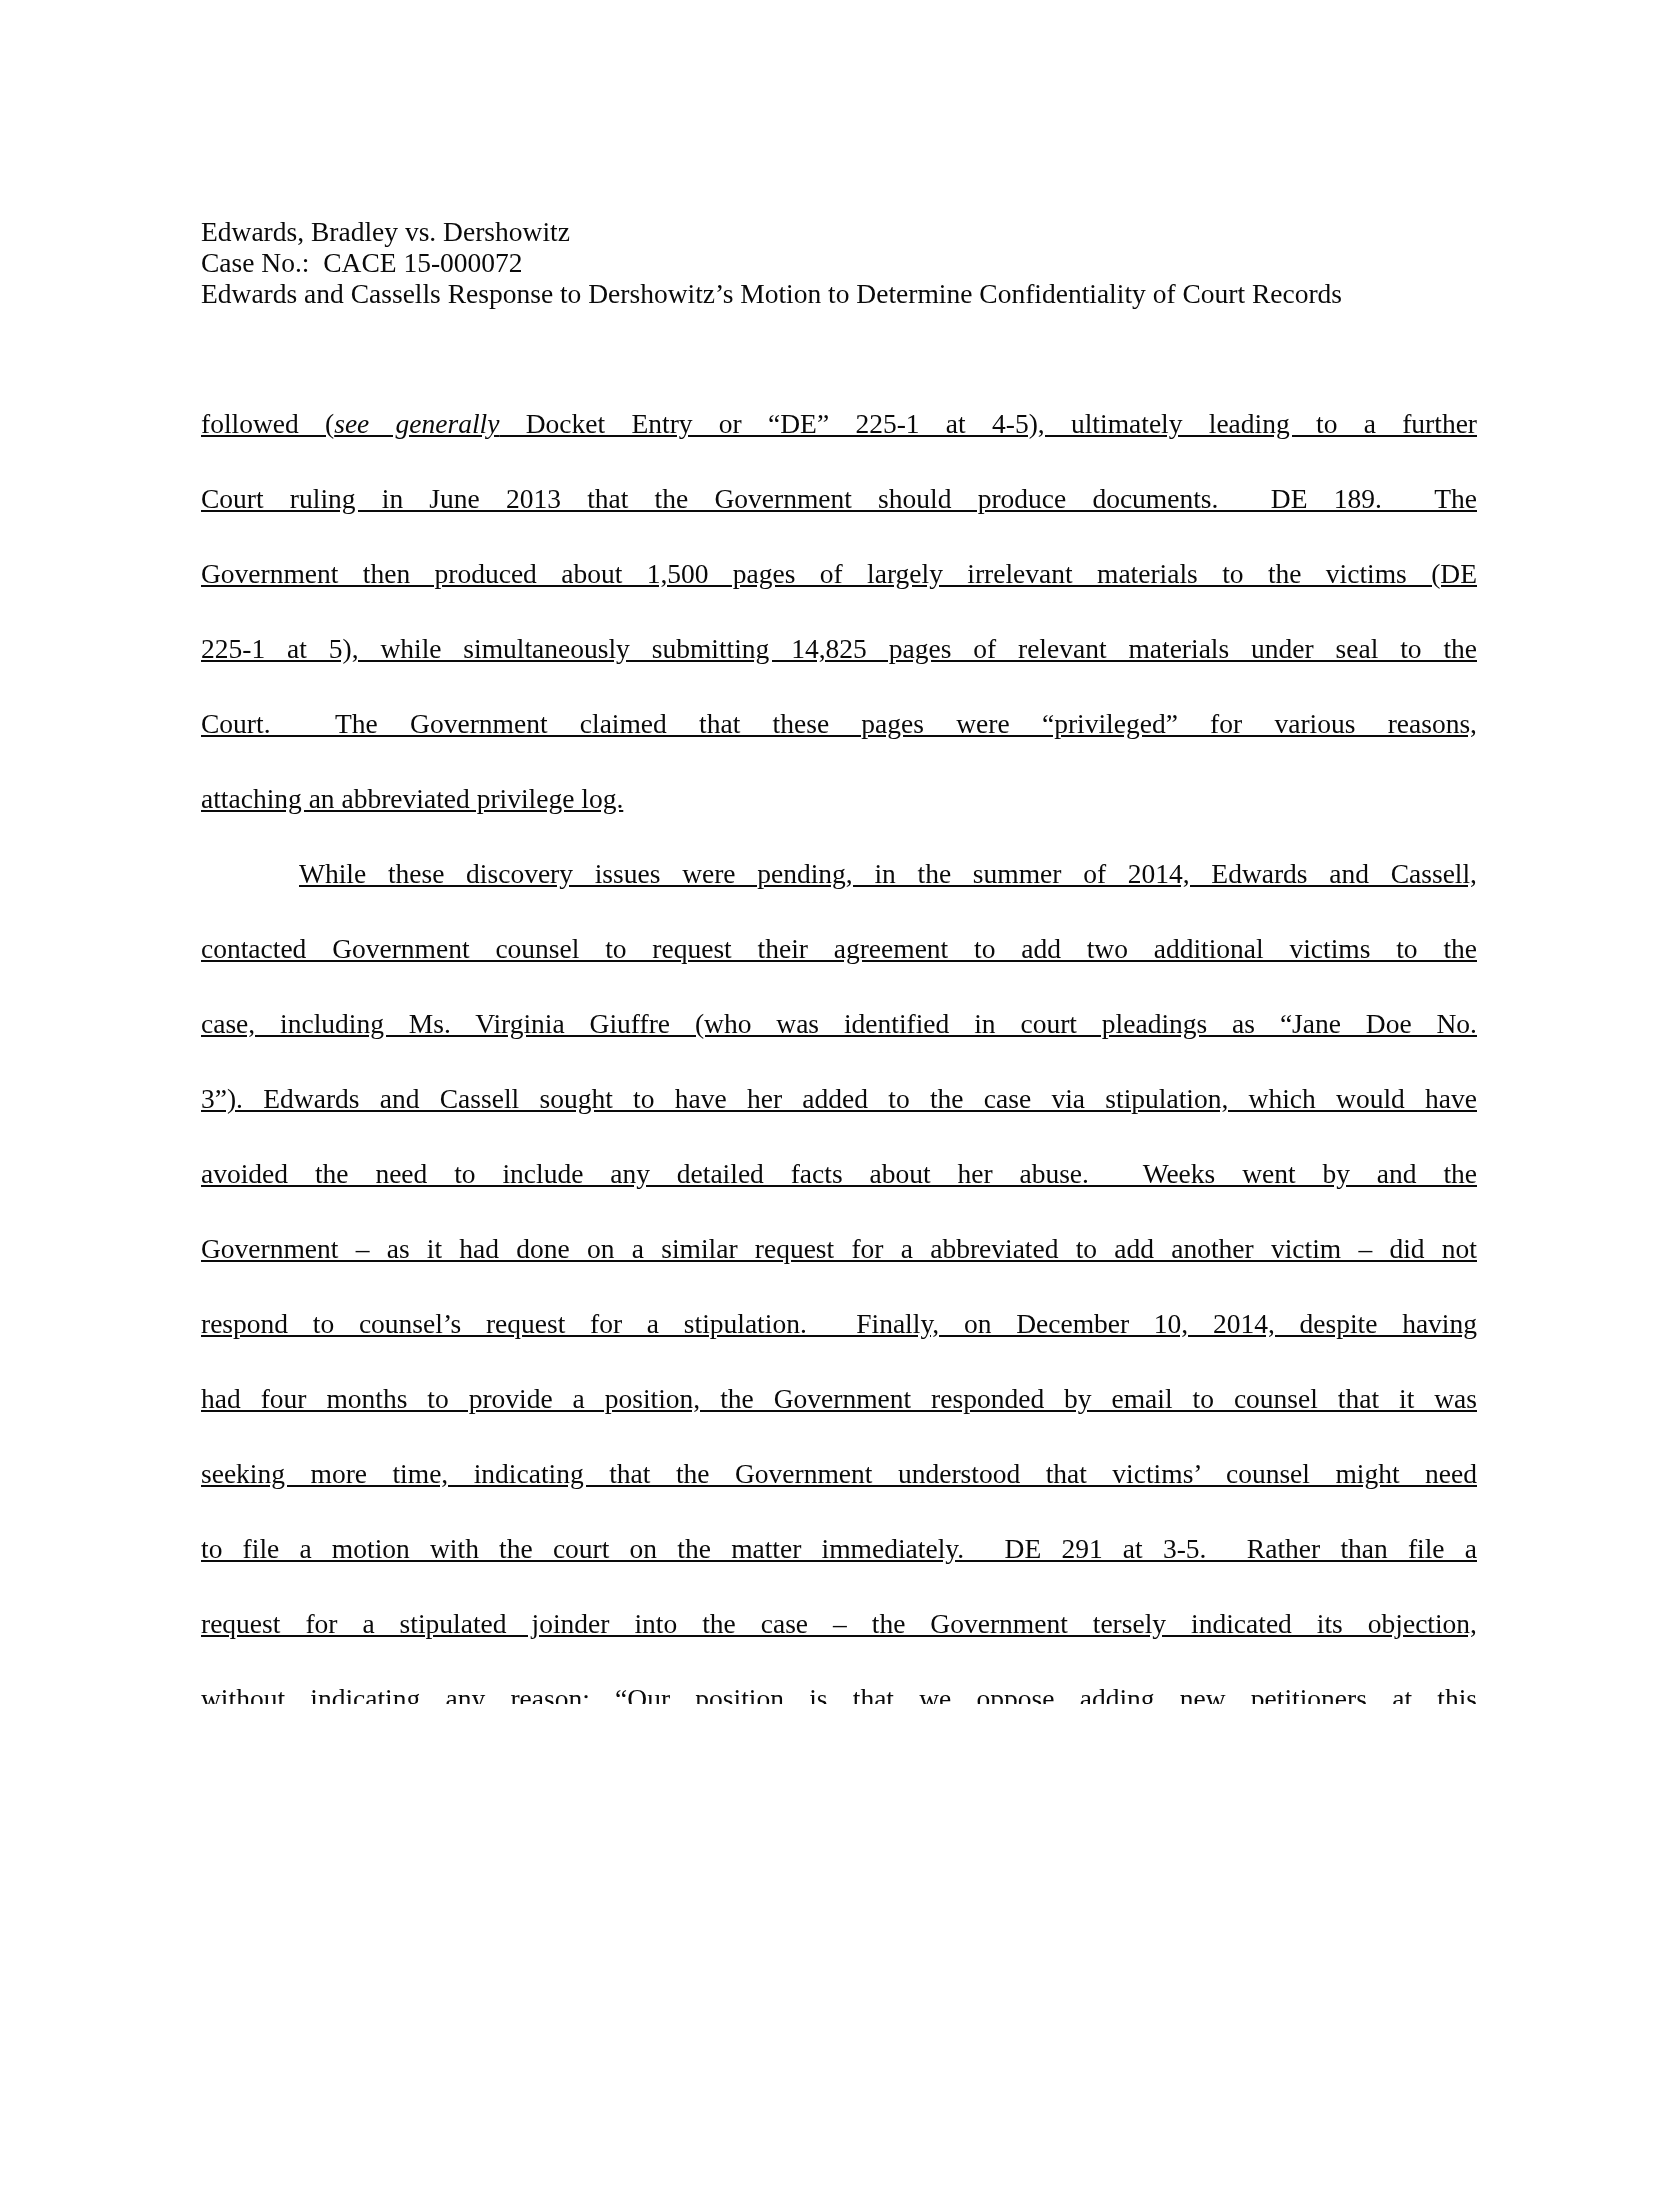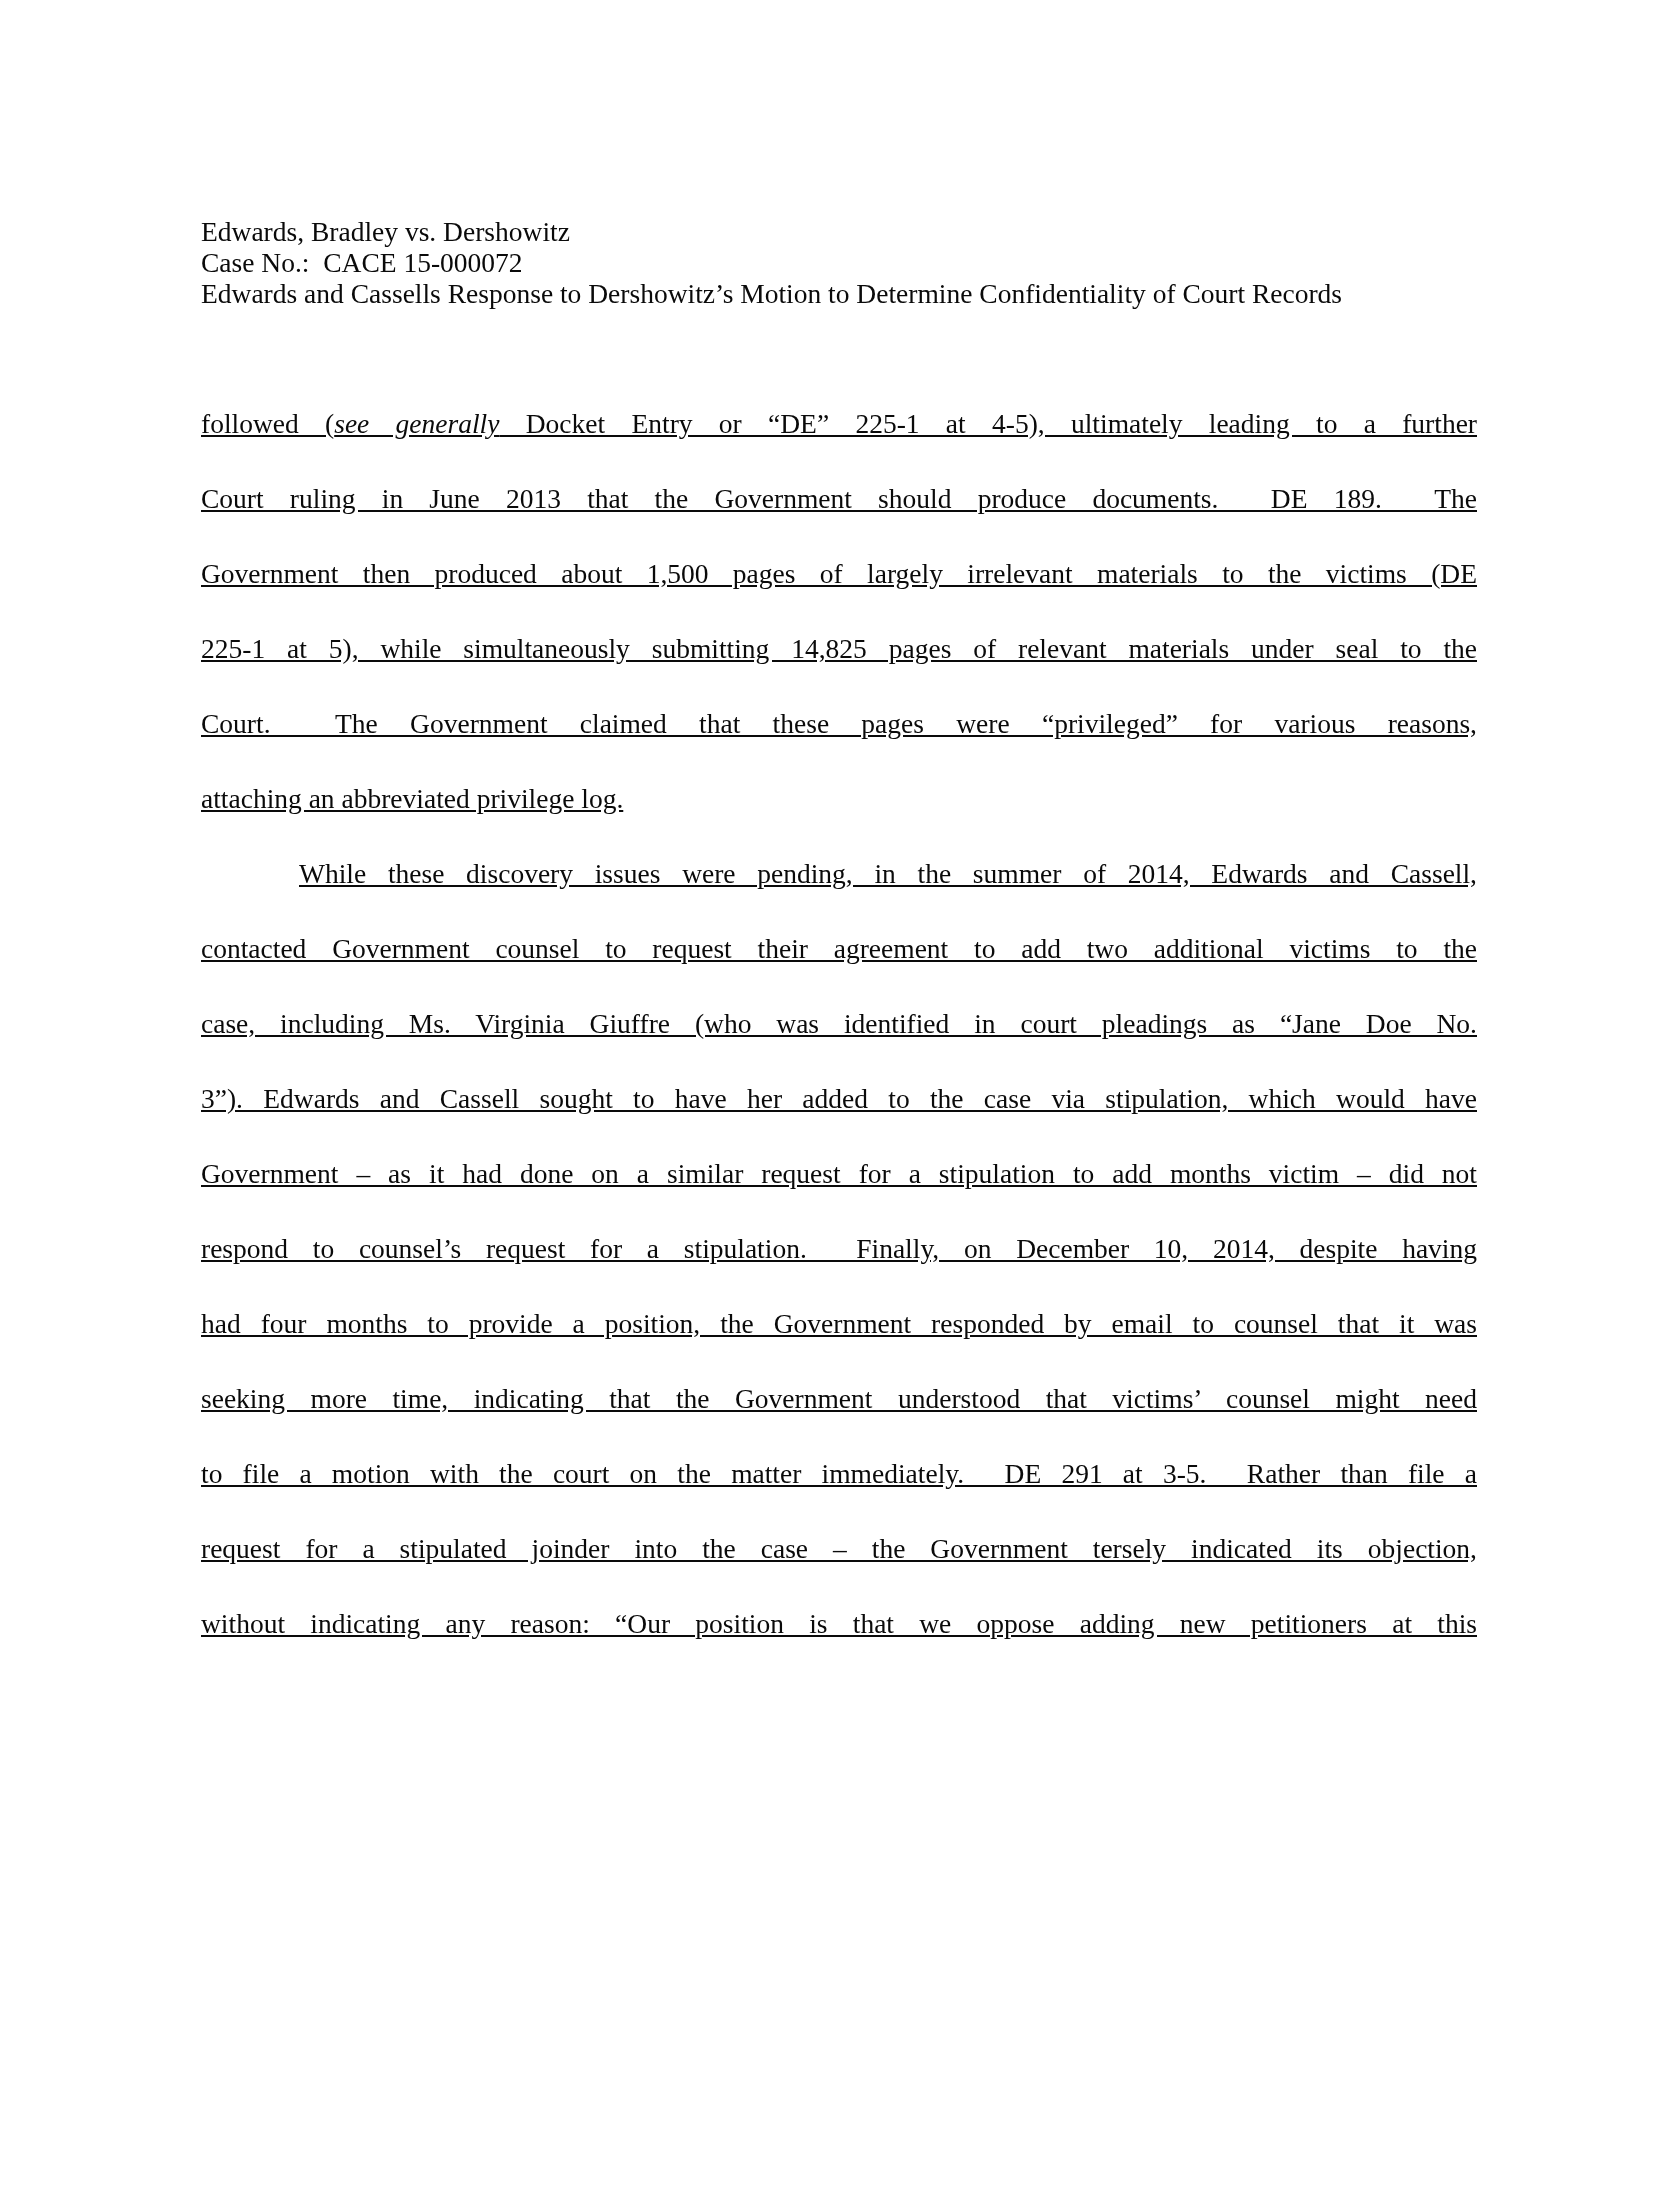--- a/index.html
+++ b/index.html
@@ -82,21 +82,22 @@
       <div class="line"><span>followed (</span><i>see generally</i><span> Docket Entry or “DE” 225-1 at 4-5), ultimately leading to a further</span></div>
       <div class="line"><span>Court ruling in June 2013 that the Government should produce documents. &nbsp;DE 189. &nbsp;The</span></div>
       <div class="line"><span>Government then produced about 1,500 pages of largely irrelevant materials to the victims (DE</span></div>
       <div class="line"><span>225-1 at 5), while simultaneously submitting 14,825 pages of relevant materials under seal to the</span></div>
       <div class="line"><span>Court. &nbsp;The Government claimed that these pages were “privileged” for various reasons,</span></div>
       <div class="line para-end"><span>attaching an abbreviated privilege log.</span></div>
       <div class="line indent"><span>While these discovery issues were pending, in the summer of 2014, Edwards and Cassell,</span></div>
       <div class="line"><span>contacted Government counsel to request their agreement to add two additional victims to the</span></div>
       <div class="line"><span>case, including Ms. Virginia Giuffre (who was identified in court pleadings as “Jane Doe No.</span></div>
       <div class="line"><span>3”). Edwards and Cassell sought to have her added to the case via stipulation, which would have</span></div>
-      <div class="line"><span>Government – as it had done on a similar request for a stipulation to add months victim – did not</span></div>
+      <div class="line"><span>avoided the need to include any detailed facts about her abuse. &nbsp;Weeks went by and the</span></div>
+      <div class="line"><span>Government – as it had done on a similar request for a abbreviated to add another victim – did not</span></div>
       <div class="line"><span>respond to counsel’s request for a stipulation. &nbsp;Finally, on December 10, 2014, despite having</span></div>
       <div class="line"><span>had four months to provide a position, the Government responded by email to counsel that it was</span></div>
       <div class="line"><span>seeking more time, indicating that the Government understood that victims’ counsel might need</span></div>
       <div class="line"><span>to file a motion with the court on the matter immediately. &nbsp;DE 291 at 3-5. &nbsp;Rather than file a</span></div>
       <div class="line"><span>request for a stipulated joinder into the case – the Government tersely indicated its objection,</span></div>
       <div class="line"><span>without indicating any reason: “Our position is that we oppose adding new petitioners at this</span></div>
     </div>
 
   <div class="footer-bates">HOUSE_OVERSIGHT_015627</div>
 

